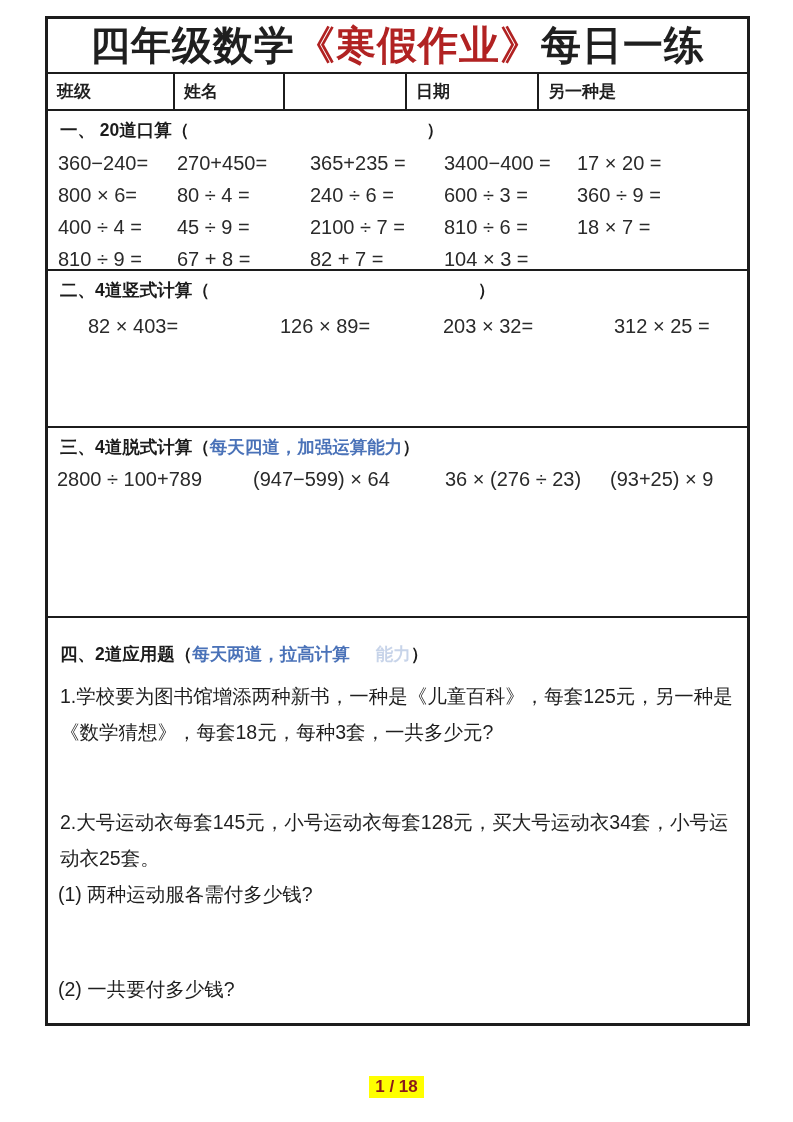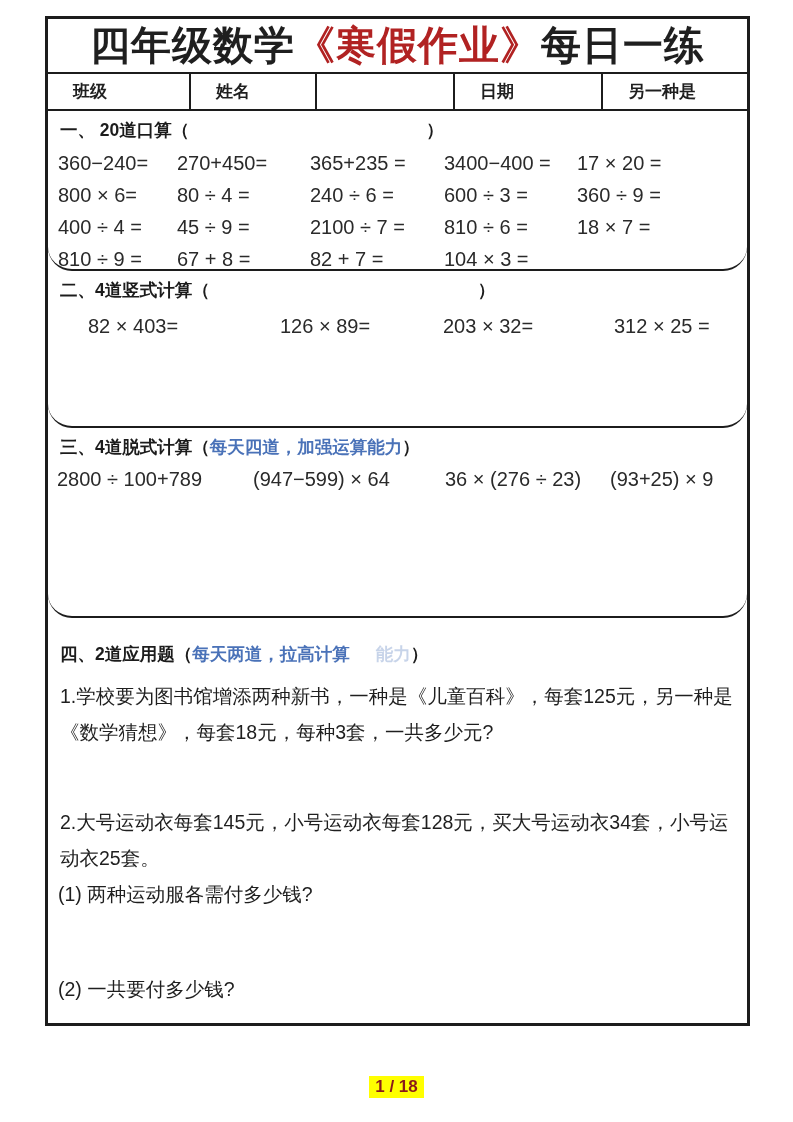--- a/index.html
+++ b/index.html
@@ -30,26 +30,26 @@
   }
   .title-red { color: #b12222; }
 
   
   .info-row {
     height: 35px; flex: 0 0 35px;
     border-bottom: 2px solid #1c1c1c;
     display: flex; align-items: stretch;
     font-size: 17px; font-weight: bold;
   }
-  .info-cell { display: flex; align-items: center; padding-left: 9px; box-sizing: border-box; border-right: 2px solid #1c1c1c; margin-left: 16px; }
+  .info-cell { display: flex; align-items: center; padding-left: 9px; box-sizing: border-box; border-right: 2px solid #1c1c1c; }
   .info-cell:last-child { border-right: none; }
   .ic-1 { width: 127px; } .ic-2 { width: 110px; } .ic-3 { width: 122px; } .ic-4 { width: 132px; } .ic-5 { flex: 1; }
 
   
-  .section { box-sizing: border-box; border-bottom: 2px solid #1c1c1c; position: relative; border-radius: 24px; }
+  .section { box-sizing: border-box; border-bottom: 2px solid #1c1c1c; position: relative; }
   .sec-heading {
     font-size: 17.5px; font-weight: bold; color: #1c1c1c;
     padding: 7px 0 0 12px; white-space: nowrap;
   }
   .paren-gap-1 { display: inline-block; width: 237px; }
   .paren-gap-2 { display: inline-block; width: 268px; }
   .note-blue { color: #4a72b8; }
   .note-faded { color: #4a72b8; opacity: 0.30; margin-left: 26px; }
 
   

